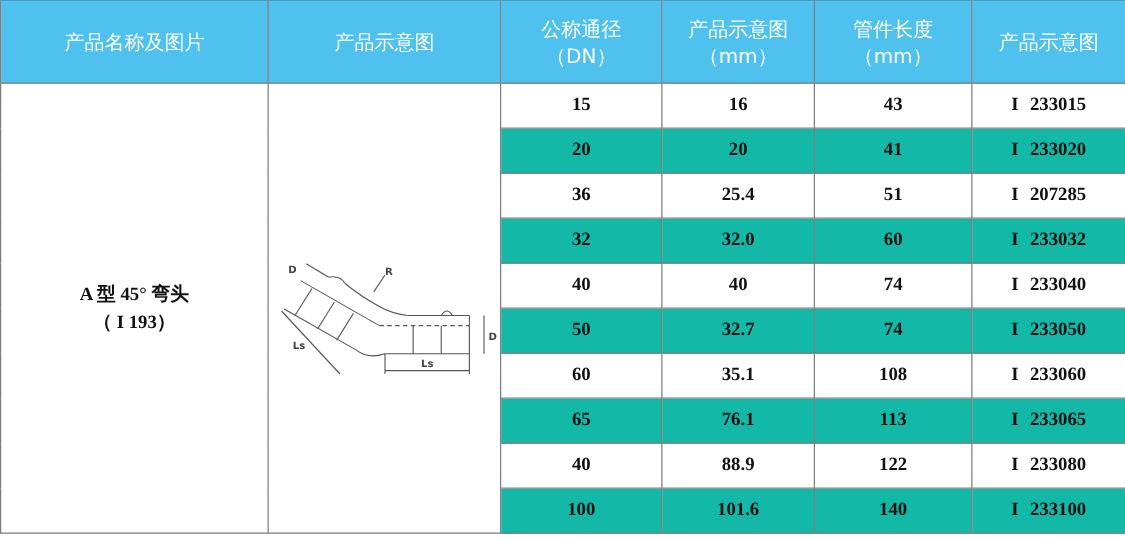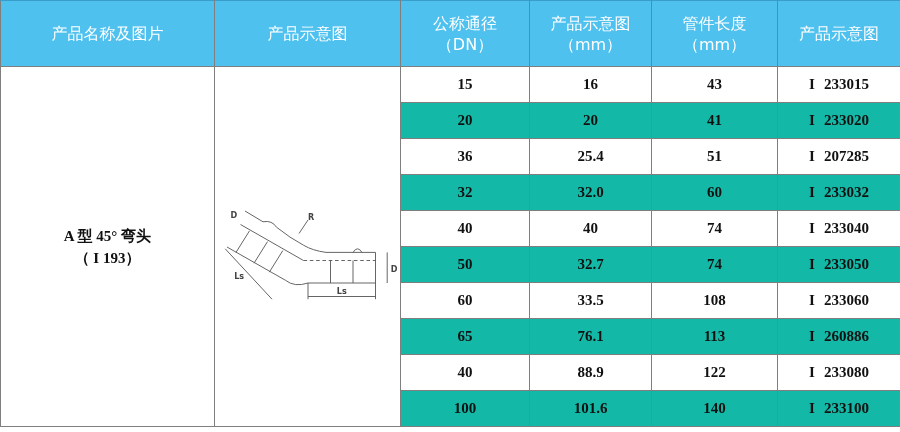--- a/index.html
+++ b/index.html
@@ -139,29 +139,29 @@
       <td class="v"><span class="code-prefix">I</span><span>233040</span></td>
     </tr>
     <tr class="alt">
       <td class="v">50</td>
       <td class="v">32.7</td>
       <td class="v">74</td>
       <td class="v"><span class="code-prefix">I</span><span>233050</span></td>
     </tr>
     <tr>
       <td class="v">60</td>
-      <td class="v">33.5</td>
+      <td class="v">35.1</td>
       <td class="v">108</td>
       <td class="v"><span class="code-prefix">I</span><span>233060</span></td>
     </tr>
     <tr class="alt">
       <td class="v">65</td>
       <td class="v">76.1</td>
       <td class="v">113</td>
-      <td class="v"><span class="code-prefix">I</span><span>260886</span></td>
+      <td class="v"><span class="code-prefix">I</span><span>233065</span></td>
     </tr>
     <tr>
       <td class="v">40</td>
       <td class="v">88.9</td>
       <td class="v">122</td>
       <td class="v"><span class="code-prefix">I</span><span>233080</span></td>
     </tr>
     <tr class="alt">
       <td class="v">100</td>
       <td class="v">101.6</td>

